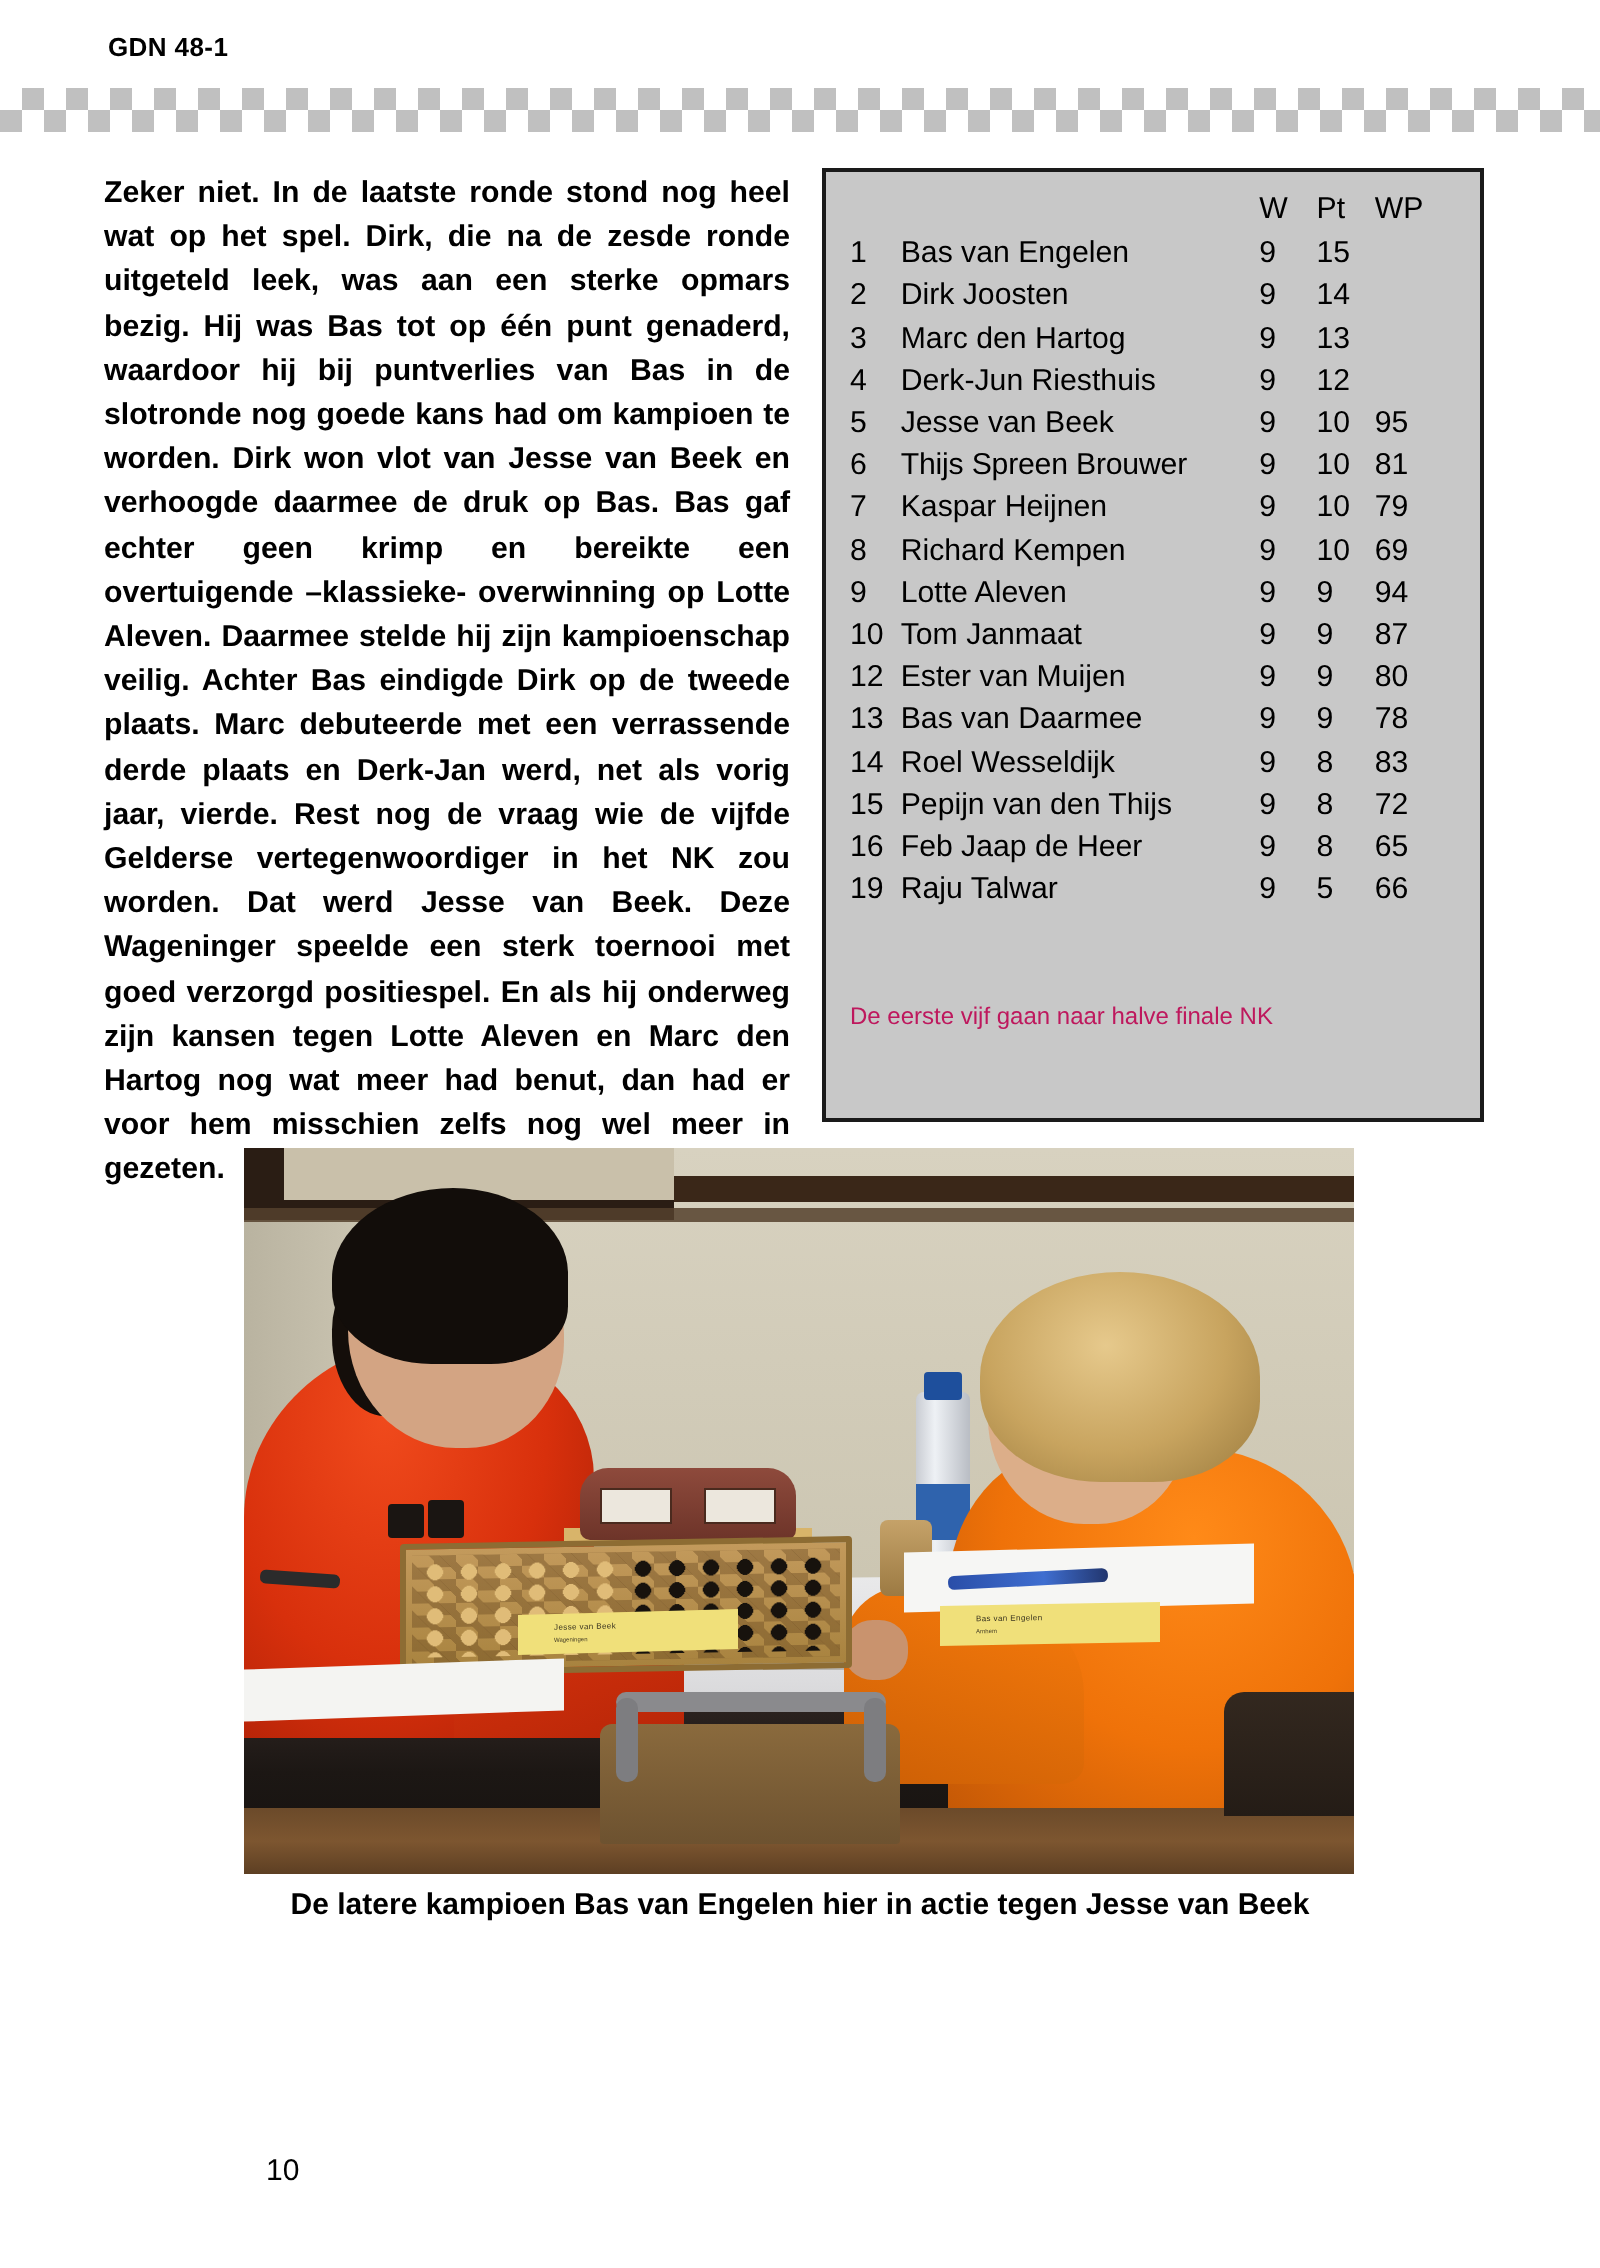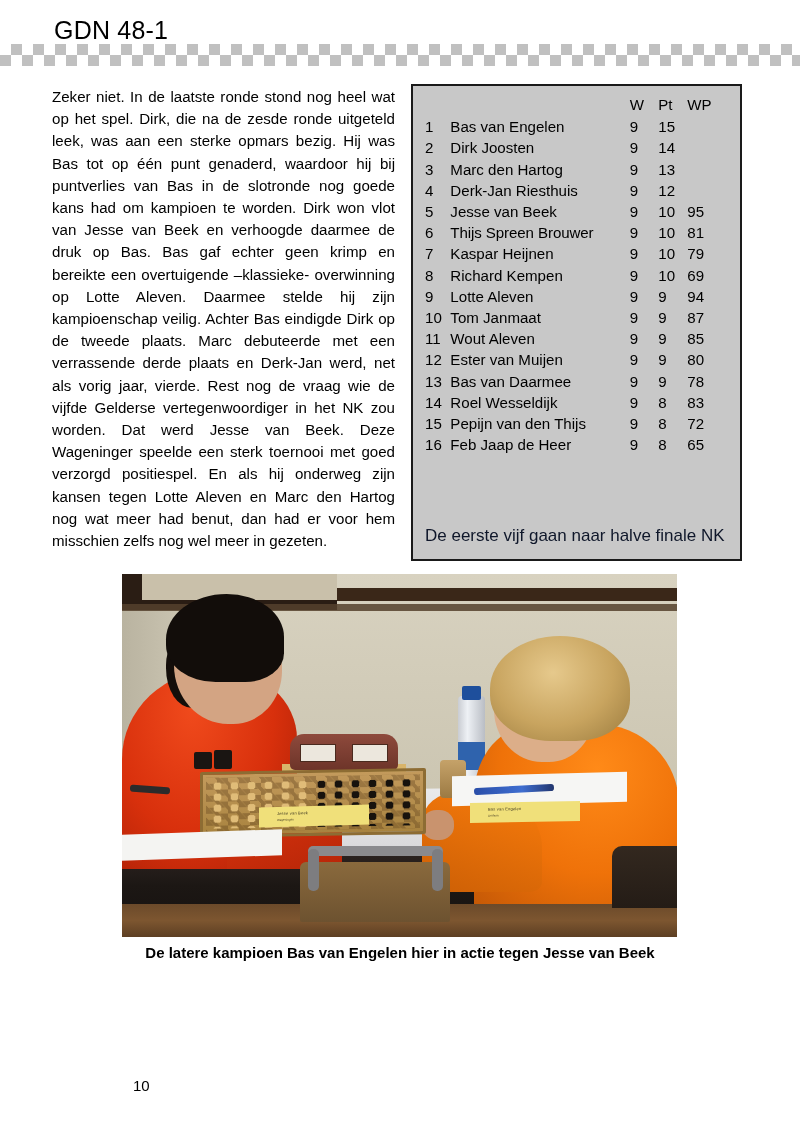--- a/index.html
+++ b/index.html
@@ -19,22 +19,22 @@
   #page-header {
     position: absolute;
     left: 0; top: 0;
     width: 800px;
     height: 70px;
   }
   #header-title {
     position: absolute;
     left: 54px;
     top: 16px;
-    font-size: 25px;
-    font-weight: normal;
+    font-size: 13px;
+    font-weight: bold;
     letter-spacing: 0.2px;
     color: #000000;
   }
   #header-rule {
     position: absolute;
     left: 0;
     top: 44px;
     width: 800px;
     height: 22px;
     background-color: #ffffff;
@@ -49,20 +49,21 @@
   #article-column {
     position: absolute;
     left: 52px;
     top: 86px;
     width: 343px;
     font-size: 15.1px;
     line-height: 22.2px;
     text-align: justify;
     color: #000000;
     hyphens: none;
+    font-weight: bold;
   }
   #article-column p { margin: 0; }
 
   
   #results-box {
     position: absolute;
     left: 411px;
     top: 84px;
     width: 331px;
     height: 477px;
@@ -95,23 +96,23 @@
   
   tr.tight .col-wp { text-align: left; padding-left: 0 !important; width: 44px; }
   tr.tight .col-pt { width: 24px; }
   
   tr.longname .col-name { letter-spacing: -0.1px; margin-left: 12px; }
   tr.longname .col-w { text-align: left; padding-left: 1px; }
 
   #results-note {
     position: absolute;
     left: 12px;
-    top: 440px;
-    font-size: 17px;
-    color: #0f172a;
+    top: 415px;
+    font-size: 12px;
+    color: #be185d;
     white-space: nowrap;
   }
 
   
   #photo-figure {
     position: absolute;
     left: 122px;
     top: 574px;
     width: 555px;
     height: 363px;
@@ -407,21 +408,21 @@
       </tr>
       <tr>
         <td class="col-rank">3</td>
         <td class="col-name">Marc den Hartog</td>
         <td class="col-w">9</td>
         <td class="col-pt">13</td>
         <td class="col-wp"></td>
       </tr>
       <tr>
         <td class="col-rank">4</td>
-        <td class="col-name">Derk-Jan Riesthuis</td>
+        <td class="col-name">Derk-Jun Riesthuis</td>
         <td class="col-w">9</td>
         <td class="col-pt">12</td>
         <td class="col-wp"></td>
       </tr>
       <tr class="tight">
         <td class="col-rank">5</td>
         <td class="col-name">Jesse van Beek</td>
         <td class="col-w">9</td>
         <td class="col-pt">10</td>
         <td class="col-wp">95</td>
@@ -455,27 +456,20 @@
         <td class="col-wp">94</td>
       </tr>
       <tr>
         <td class="col-rank">10</td>
         <td class="col-name">Tom Janmaat</td>
         <td class="col-w">9</td>
         <td class="col-pt">9</td>
         <td class="col-wp">87</td>
       </tr>
       <tr>
-        <td class="col-rank">11</td>
-        <td class="col-name">Wout Aleven</td>
-        <td class="col-w">9</td>
-        <td class="col-pt">9</td>
-        <td class="col-wp">85</td>
-      </tr>
-      <tr>
         <td class="col-rank">12</td>
         <td class="col-name">Ester van Muijen</td>
         <td class="col-w">9</td>
         <td class="col-pt">9</td>
         <td class="col-wp">80</td>
       </tr>
       <tr>
         <td class="col-rank">13</td>
         <td class="col-name">Bas van Daarmee</td>
         <td class="col-w">9</td>
@@ -495,20 +489,27 @@
         <td class="col-w">9</td>
         <td class="col-pt">8</td>
         <td class="col-wp">72</td>
       </tr>
       <tr>
         <td class="col-rank">16</td>
         <td class="col-name">Feb Jaap de Heer</td>
         <td class="col-w">9</td>
         <td class="col-pt">8</td>
         <td class="col-wp">65</td>
+      </tr>
+      <tr>
+        <td class="col-rank">19</td>
+        <td class="col-name">Raju Talwar</td>
+        <td class="col-w">9</td>
+        <td class="col-pt">5</td>
+        <td class="col-wp">66</td>
       </tr>
     </tbody>
   </table>
 
   <div id="results-note">De eerste vijf gaan naar halve finale NK</div>
 </div>
 
 <div id="photo-figure">
   <div id="photo">
     <div class="ph-wall"></div>

